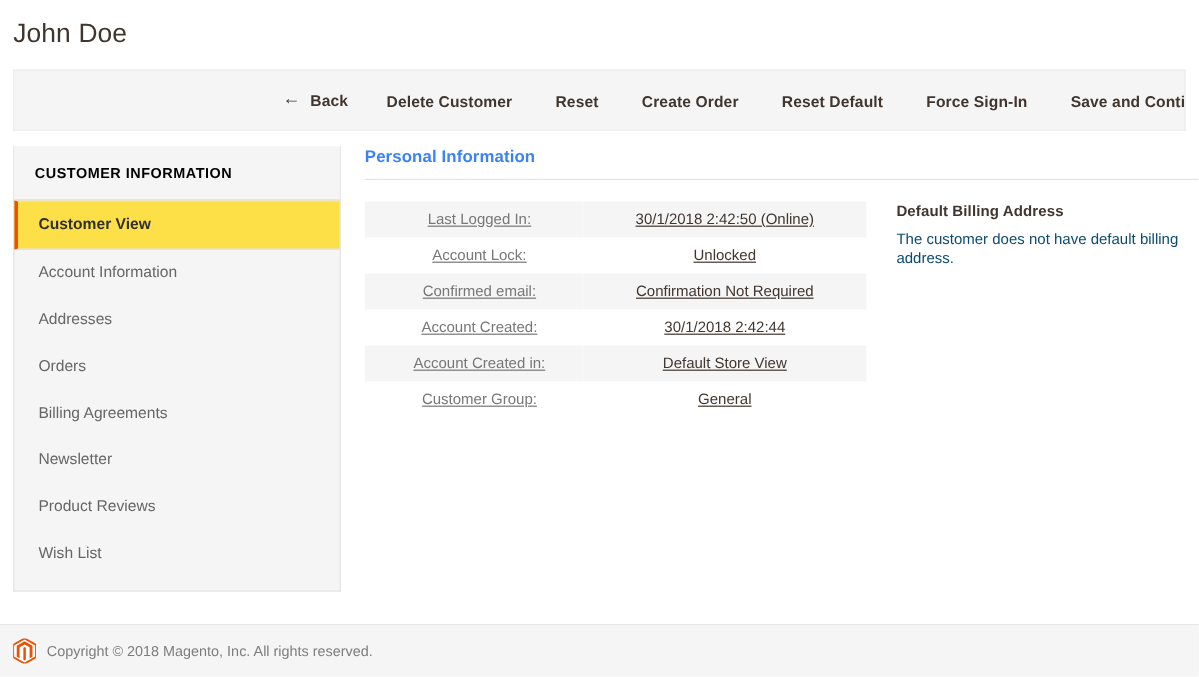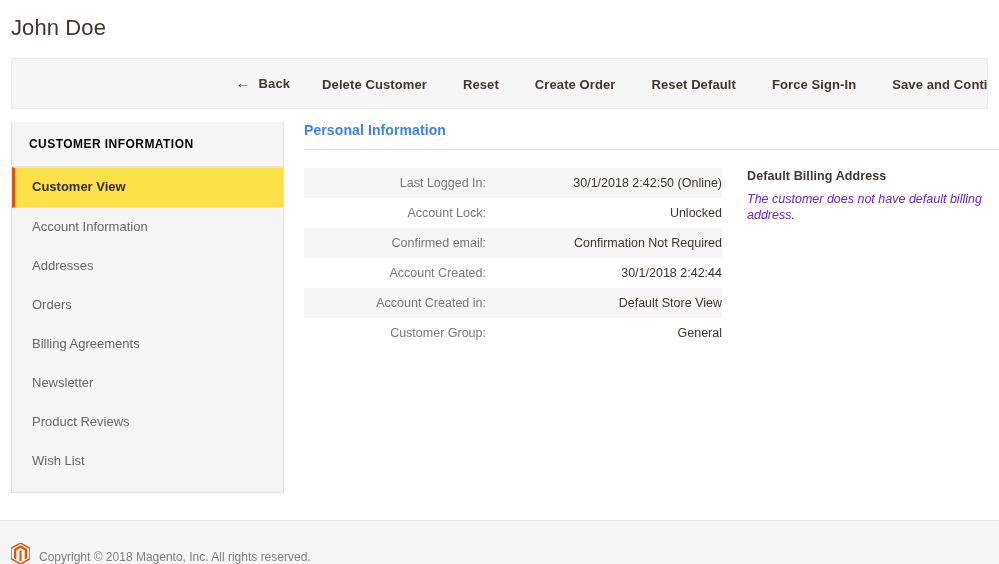--- a/index.html
+++ b/index.html
@@ -151,26 +151,27 @@
 
   .info-table {
     width: 418px;
     flex: 0 0 418px;
     border-collapse: collapse;
   }
   .info-table tr.odd  { background: #f5f5f5; }
   .info-table tr.even { background: #ffffff; }
   .info-table th,
   .info-table td {
-    text-align: right;
+    text-align: center;
     font-weight: 400;
     font-size: 12.5px;
     padding: 8px 0 8px 0;
     height: 26px;
     vertical-align: middle;
+    text-decoration: underline;
   }
   .info-table th {
     width: 182px;
     padding-left: 9px;
     color: #777777;
   }
   .info-table td {
     color: #41362f;
     padding-left: 0;
   }
@@ -181,36 +182,35 @@
   }
   .billing-title {
     font-size: 12.5px;
     font-weight: 700;
     color: #41362f;
     margin-bottom: 8px;
     letter-spacing: .1px;
   }
   .billing-text {
     font-size: 12.5px;
-    color: #6d28d9;
+    color: #0c4a6e;
     line-height: 16px;
-    font-style: italic;
   }
 
   
   .footer {
     position: absolute;
     left: 0;
     bottom: 0;
     width: 999px;
     height: 44px;
     background: #f5f5f5;
     border-top: 1px solid #e8e8e8;
     display: flex;
-    align-items: flex-end;
+    align-items: center;
     padding-left: 11px;
   }
   .magento-logo {
     width: 19px;
     height: 21px;
     margin-right: 9px;
     flex: 0 0 19px;
     display: block;
   }
   .copyright {

